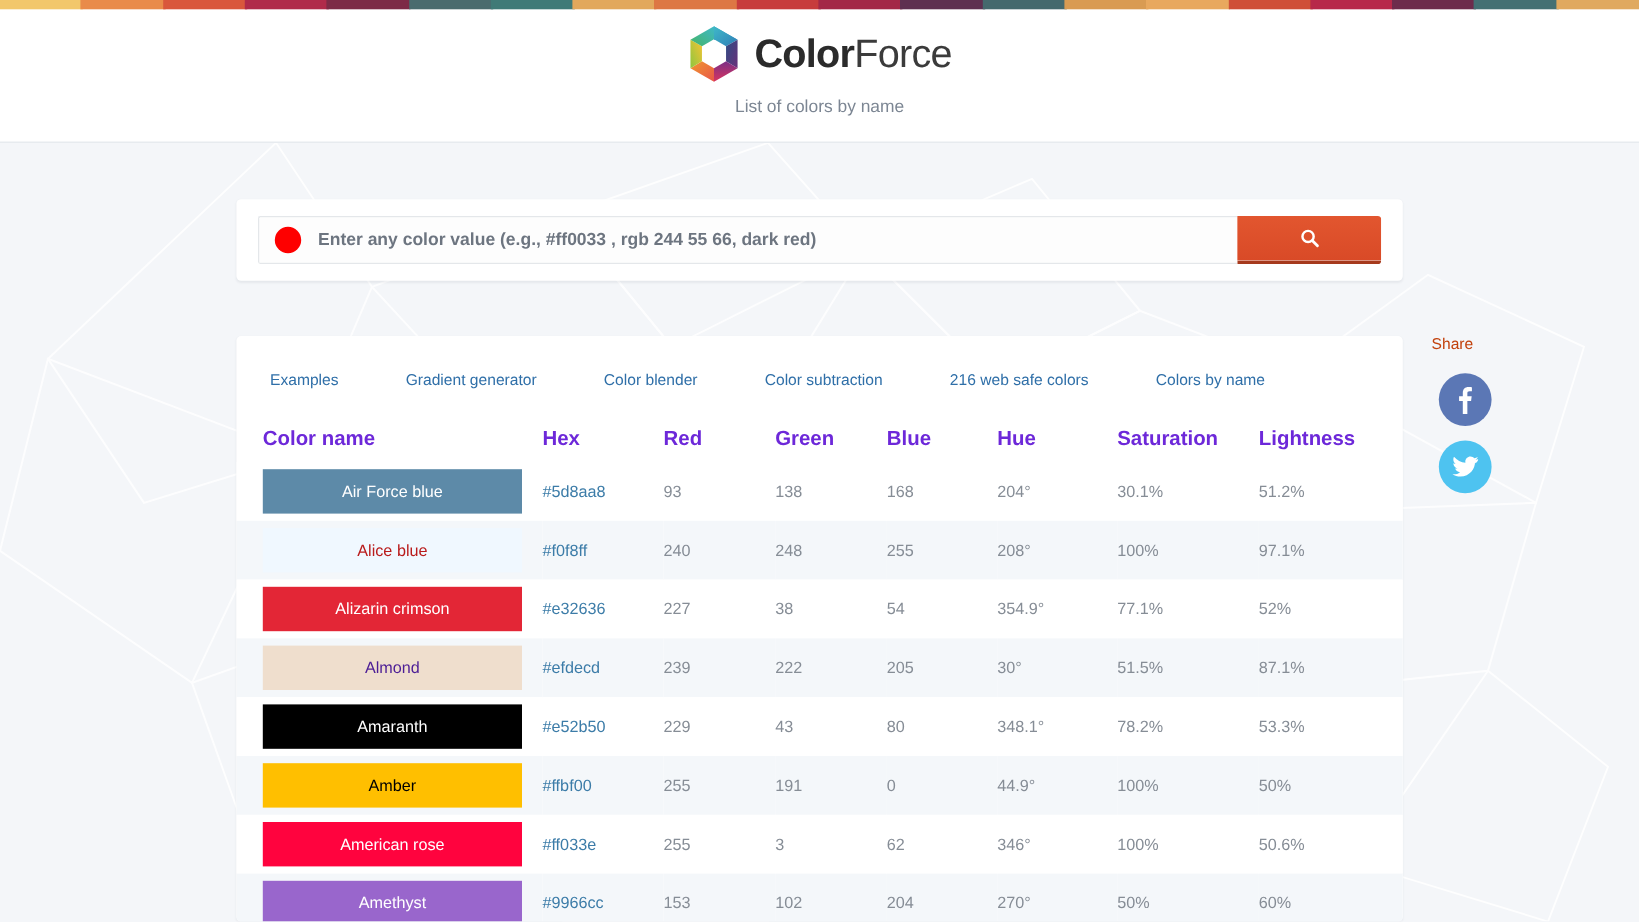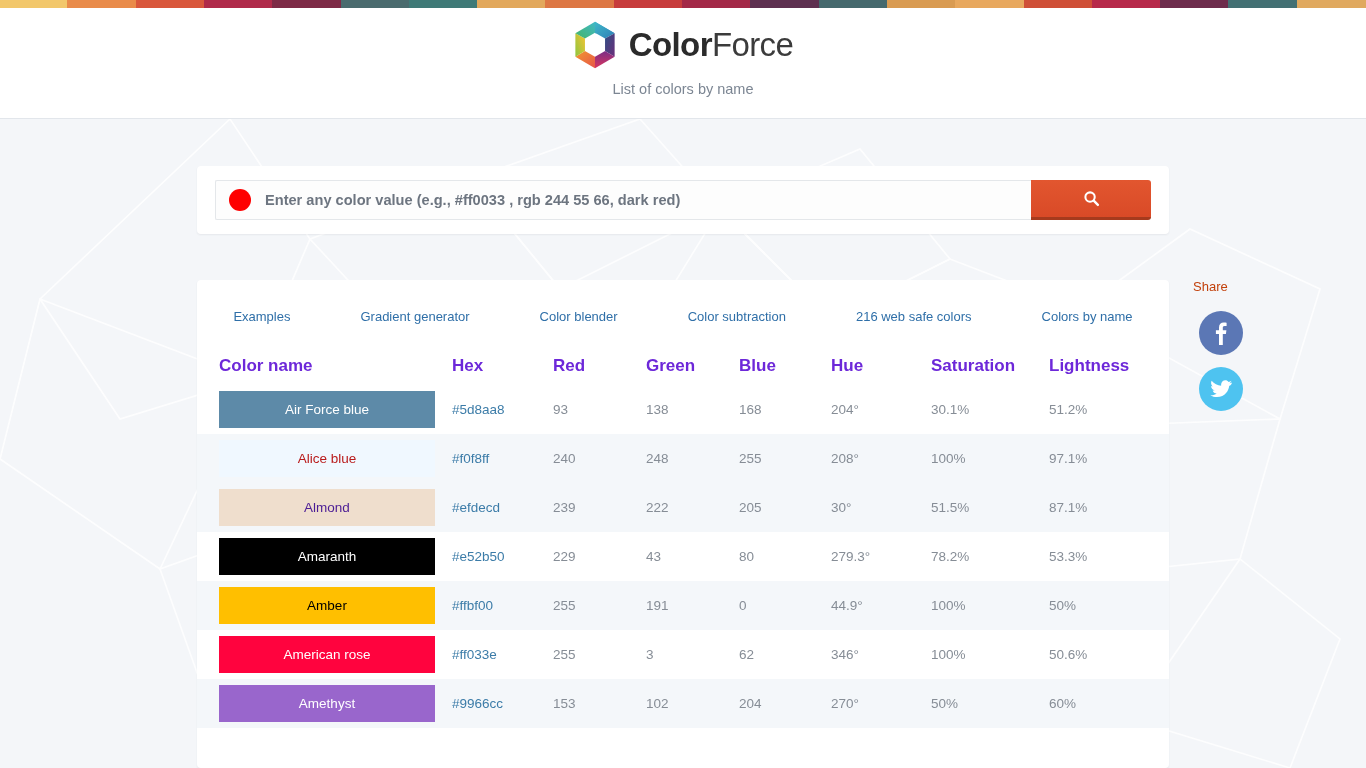--- a/index.html
+++ b/index.html
@@ -173,22 +173,22 @@
     z-index: 10;
     overflow: hidden;
   }
 
   .nav-links {
     position: absolute;
     top: 29px;
     left: 0;
     width: 972px;
     display: flex;
-    justify-content: center;
-    gap: 14px;
+    justify-content: flex-start;
+    gap: 0;
   }
 
   .nav-link {
     font-size: 13px;
     color: #2f6fa8;
     text-decoration: none;
     padding: 0 28px;
     white-space: nowrap;
     cursor: pointer;
   }
@@ -446,41 +446,53 @@
             <div class="swatch" style="background: rgb(240, 248, 255); color: #b91c1c;">Alice blue</div>
           </td>
           <td class="cell-hex"><a href="#">#f0f8ff</a></td>
           <td>240</td>
           <td>248</td>
           <td>255</td>
           <td>208°</td>
           <td>100%</td>
           <td>97.1%</td>
         </tr>
+        <tr class="odd">
+          <td class="cell-swatch">
+            <div class="swatch" style="background: rgb(227, 38, 54); color: rgb(255, 255, 255);">Alizarin crimson</div>
+          </td>
+          <td class="cell-hex"><a href="#">#e32636</a></td>
+          <td>227</td>
+          <td>38</td>
+          <td>54</td>
+          <td>354.9°</td>
+          <td>77.1%</td>
+          <td>52%</td>
+        </tr>
         <tr class="even">
           <td class="cell-swatch">
             <div class="swatch" style="background: rgb(239, 222, 205); color: #4c1d95;">Almond</div>
           </td>
           <td class="cell-hex"><a href="#">#efdecd</a></td>
           <td>239</td>
           <td>222</td>
           <td>205</td>
           <td>30°</td>
           <td>51.5%</td>
           <td>87.1%</td>
         </tr>
         <tr class="odd">
           <td class="cell-swatch">
             <div class="swatch" style="background: #000000; color: rgb(255, 255, 255);">Amaranth</div>
           </td>
           <td class="cell-hex"><a href="#">#e52b50</a></td>
           <td>229</td>
           <td>43</td>
           <td>80</td>
-          <td>279.3°</td>
+          <td>348.1°</td>
           <td>78.2%</td>
           <td>53.3%</td>
         </tr>
         <tr class="even">
           <td class="cell-swatch">
             <div class="swatch" style="background: rgb(255, 191, 0); color: rgb(0, 0, 0);">Amber</div>
           </td>
           <td class="cell-hex"><a href="#">#ffbf00</a></td>
           <td>255</td>
           <td>191</td>

